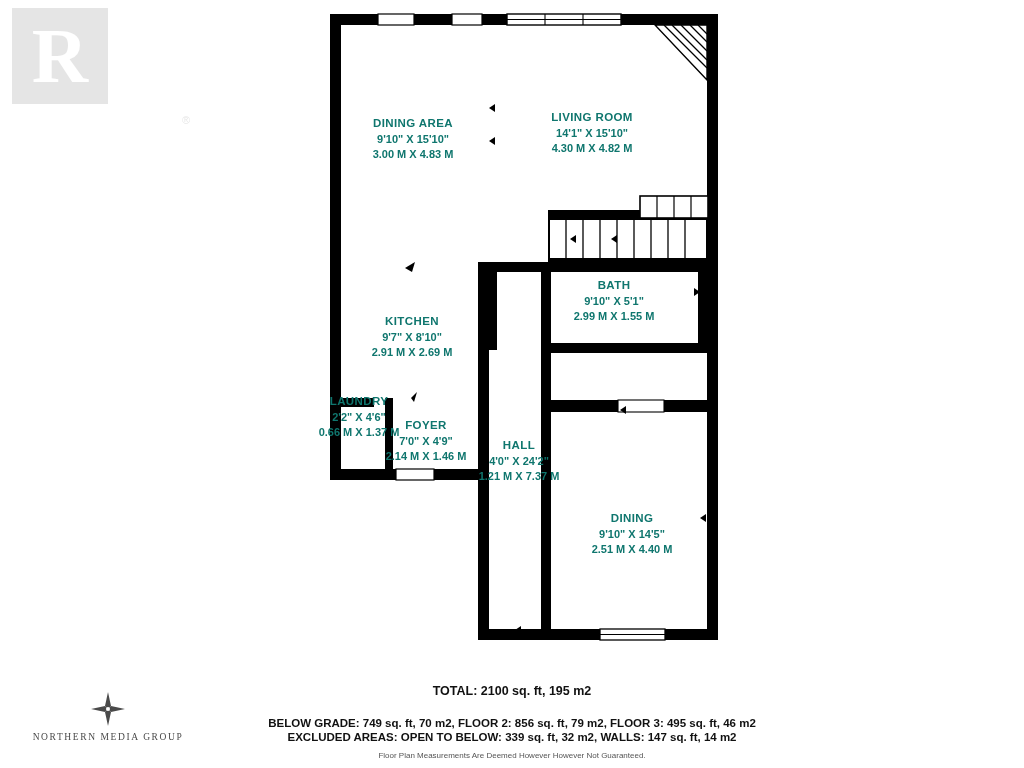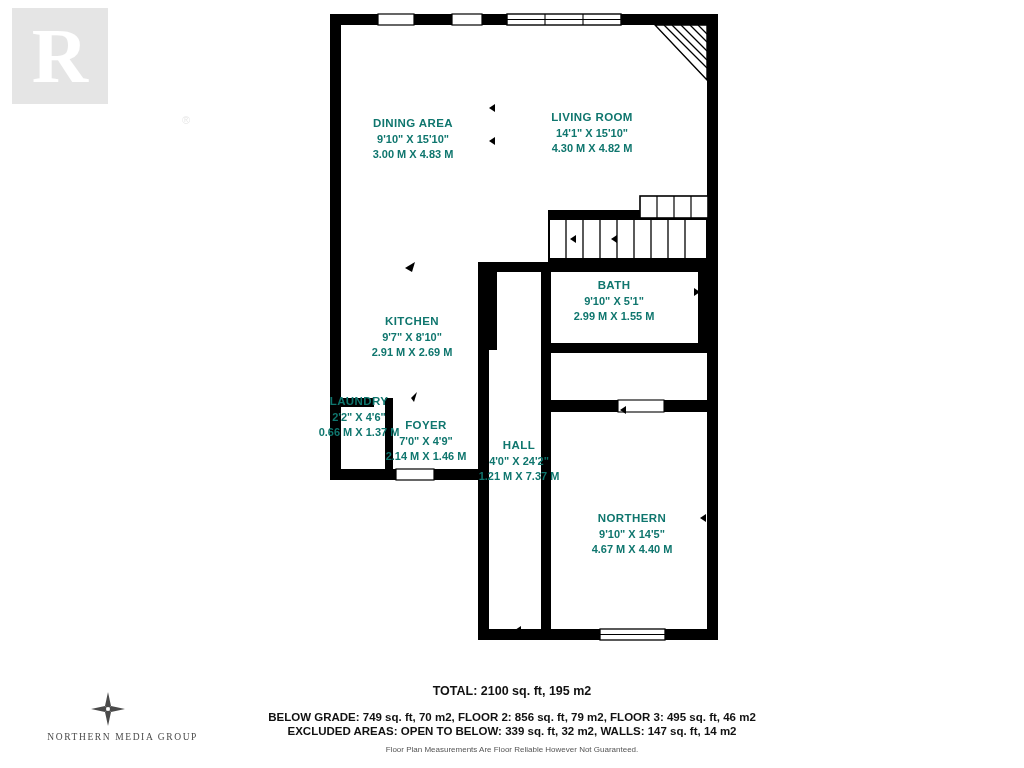--- a/index.html
+++ b/index.html
@@ -93,21 +93,21 @@
     position: absolute;
     left: 0;
     top: 684px;
     width: 1024px;
     text-align: center;
   }
   .footer .f-total {
     font-size: 12.5px;
     font-weight: bold;
     color: #111;
-    margin-bottom: 13px;
+    margin-bottom: 19px;
   }
   .footer .f-line {
     font-size: 11.5px;
     font-weight: bold;
     color: #111;
     margin-bottom: 2px;
   }
   .footer .f-disclaimer {
     font-size: 8px;
     color: #555;
@@ -125,21 +125,20 @@
   }
   .brand .b-icon {
     display: block;
     margin: 0 auto 4px auto;
   }
   .brand .b-name {
     font-size: 9.5px;
     letter-spacing: 1.6px;
     font-family: "Liberation Serif", serif;
     color: #4a4a4a;
-    text-align: right;
   }
 </style>
 </head>
 <body>
 
 <div class="realtor-watermark">
   <div class="r-box">R</div>
   <div class="r-reg">®</div>
 </div>
 
@@ -294,30 +293,30 @@
   <div class="rl-met">2.14 M X 1.46 M</div>
 </div>
 
 <div class="room-label" style="left:519px; top:438px;">
   <div class="rl-name">HALL</div>
   <div class="rl-imp">4'0" X 24'2"</div>
   <div class="rl-met">1.21 M X 7.37 M</div>
 </div>
 
 <div class="room-label" style="left:632px; top:511px;">
-  <div class="rl-name">NORTHERN</div>
+  <div class="rl-name">DINING</div>
   <div class="rl-imp">9'10" X 14'5"</div>
-  <div class="rl-met">4.67 M X 4.40 M</div>
+  <div class="rl-met">2.51 M X 4.40 M</div>
 </div>
 
 <div class="footer">
   <div class="f-total">TOTAL: 2100 sq. ft, 195 m2</div>
   <div class="f-line">BELOW GRADE: 749 sq. ft, 70 m2, FLOOR 2: 856 sq. ft, 79 m2, FLOOR 3: 495 sq. ft, 46 m2</div>
   <div class="f-line">EXCLUDED AREAS: OPEN TO BELOW: 339 sq. ft, 32 m2, WALLS: 147 sq. ft, 14 m2</div>
-  <div class="f-disclaimer">Floor Plan Measurements Are Floor Reliable However Not Guaranteed.</div>
+  <div class="f-disclaimer">Floor Plan Measurements Are Deemed However However Not Guaranteed.</div>
 </div>
 
 <div class="brand">
   <svg class="b-icon" width="38" height="38" viewBox="0 0 38 38">
     <polygon points="19,2 22,16 19,19 16,16" fill="#4a4a4a"></polygon>
     <polygon points="19,36 22,22 19,19 16,22" fill="#4a4a4a"></polygon>
     <polygon points="2,19 16,16 19,19 16,22" fill="#4a4a4a"></polygon>
     <polygon points="36,19 22,16 19,19 22,22" fill="#4a4a4a"></polygon>
     <circle cx="19" cy="19" r="2" fill="#ffffff"></circle>
   </svg>

